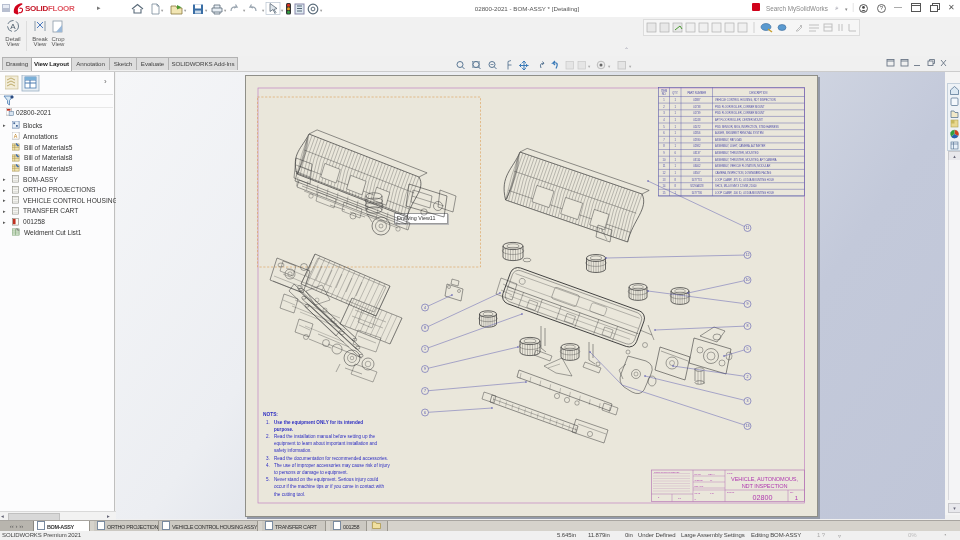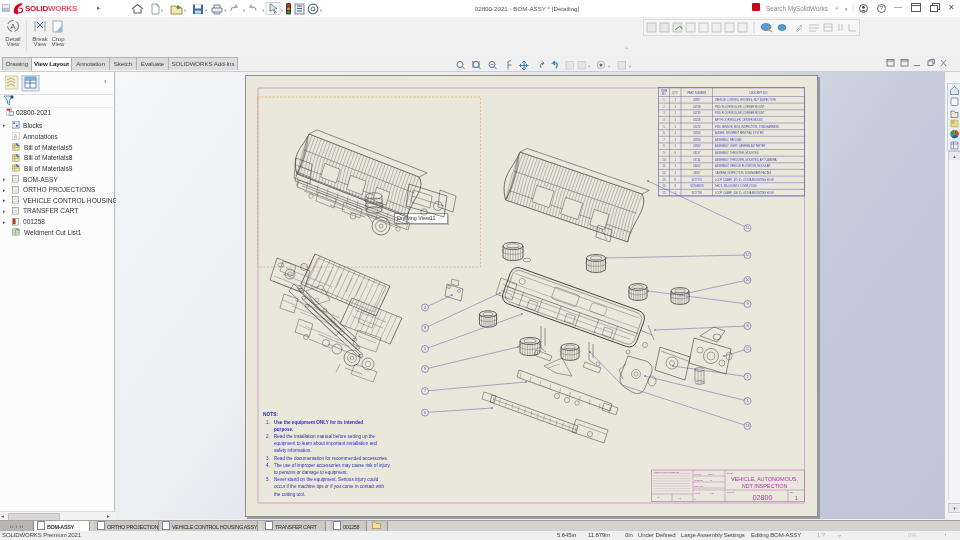--- a/index.html
+++ b/index.html
@@ -43,21 +43,21 @@
 
   <div id="titlebar">
     <svg class="abs" style="left:2px;top:3px" width="10" height="10" viewBox="0 0 10 10">
         <rect x="0" y="1" width="8" height="8" fill="#b8bfd0"></rect>
         <rect x="1" y="2" width="6" height="3" fill="#e8ecf4"></rect>
       </svg>
     <svg class="abs" style="left:12px;top:2px" width="12" height="13" viewBox="0 0 12 13">
         <path d="M2 11 C1 6 4 2 9 1.2 C10.5 1 11 2 10 2.8 C6 5 5 7 6.5 11 C7 12.5 5 12.8 4 12 Z" fill="#d0021b"></path>
         <path d="M7.5 6.5 C9 5.5 11 6.5 10.5 8.5 C10 10.5 8 11 7 10.5" fill="none" stroke="#d0021b" stroke-width="1.1"></path>
       </svg>
-    <span class="abs" style="left:25px;top:4px;font-size:8px;font-weight:bold;color:#c41425;letter-spacing:-0.3px;">SOLID<span style="color:#e05a65;">WORKS</span></span>
+    <span class="abs" style="left:25px;top:4px;font-size:8px;font-weight:bold;color:#c41425;letter-spacing:-0.3px;">SOLID<span style="color:#e05a65;">FLOOR</span></span>
     <span class="abs" style="left:97px;top:4px;font-size:7px;color:#777;">▸</span>
     
     <svg class="abs" style="left:128px;top:2px" width="200" height="13" viewBox="0 0 200 13">
       <path d="M4 7 L9.5 2.5 L15 7 M6 7 L6 11 L13 11 L13 7" stroke="#5a6b7a" fill="none" stroke-width="1.1"></path>
       <path d="M24 2 L29 2 L31 4 L31 12 L24 12 Z M29 2 L29 4 L31 4" stroke="#7a8a9a" fill="#fff" stroke-width="0.8"></path>
       <text x="33" y="10" font-size="4.5" fill="#999">▾</text>
       <path d="M43 4 L48 4 L49 6 L54 6 L54 12 L43 12 Z" stroke="#8a7a40" fill="#f2e6b4" stroke-width="0.8"></path>
       <path d="M49 3 l4.5 2.2 -4.5 2.2" fill="#4a9a30"></path>
       <text x="56" y="10" font-size="4.5" fill="#999">▾</text>
       <rect x="65" y="2.5" width="10" height="9.5" fill="#3a6ea5"></rect>

